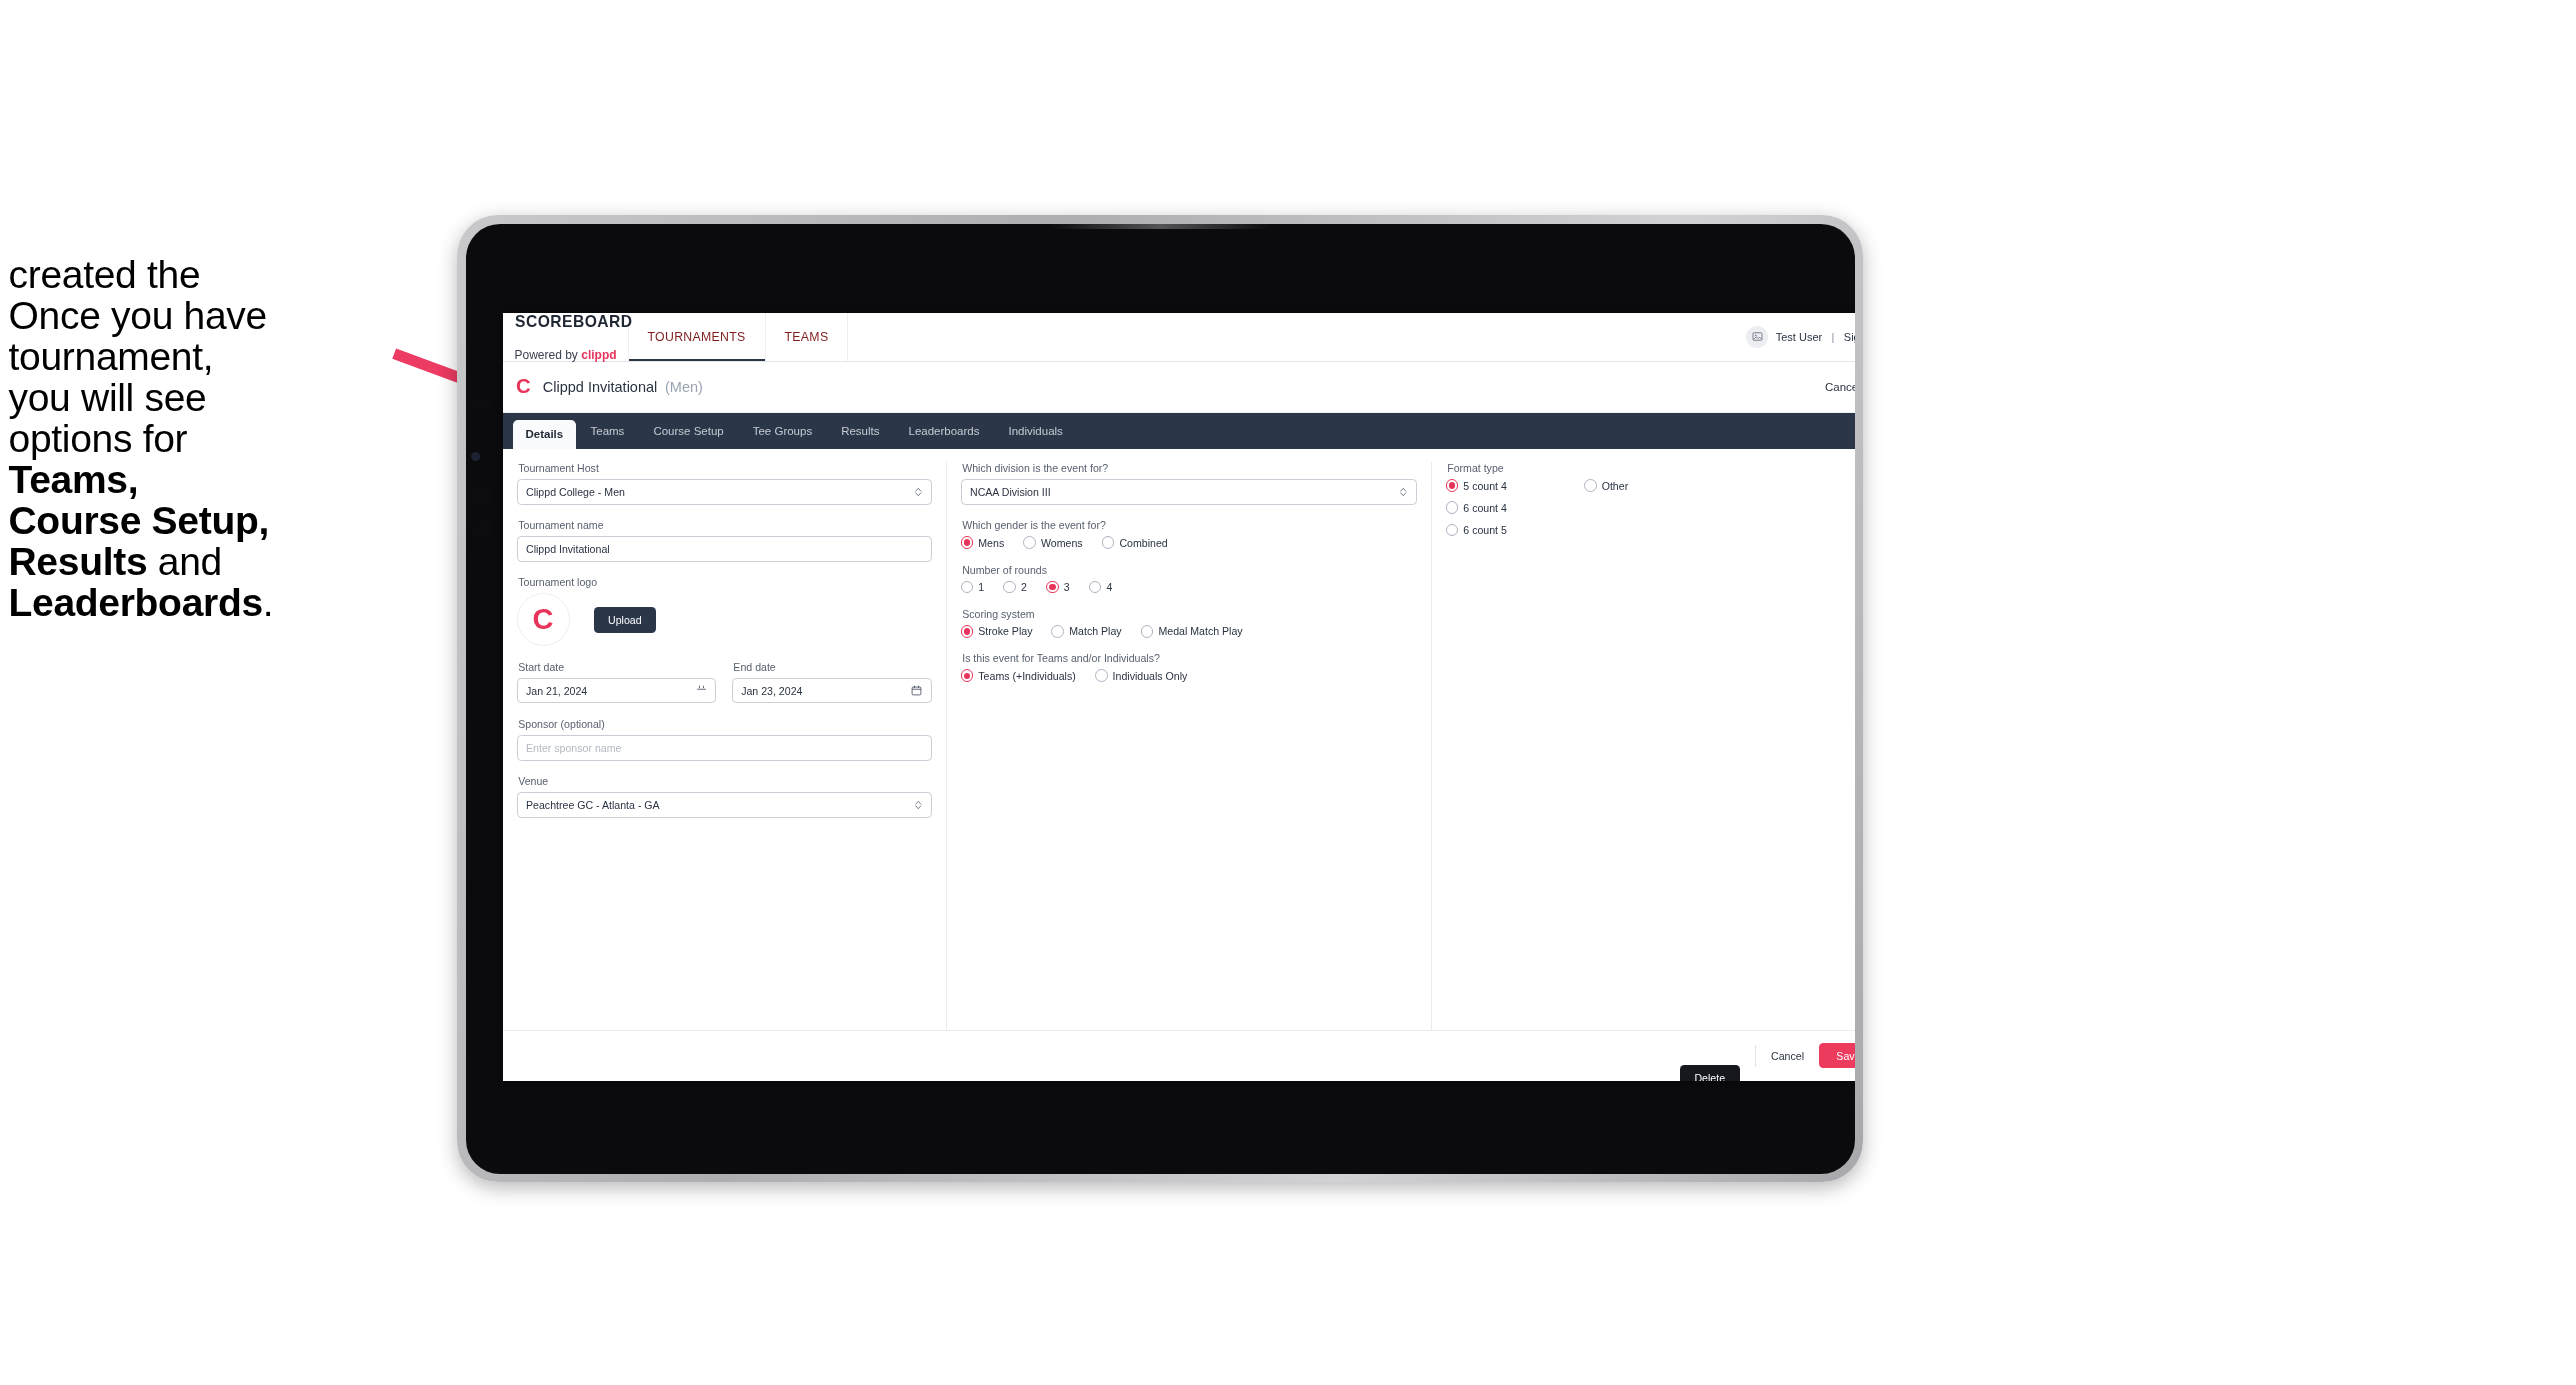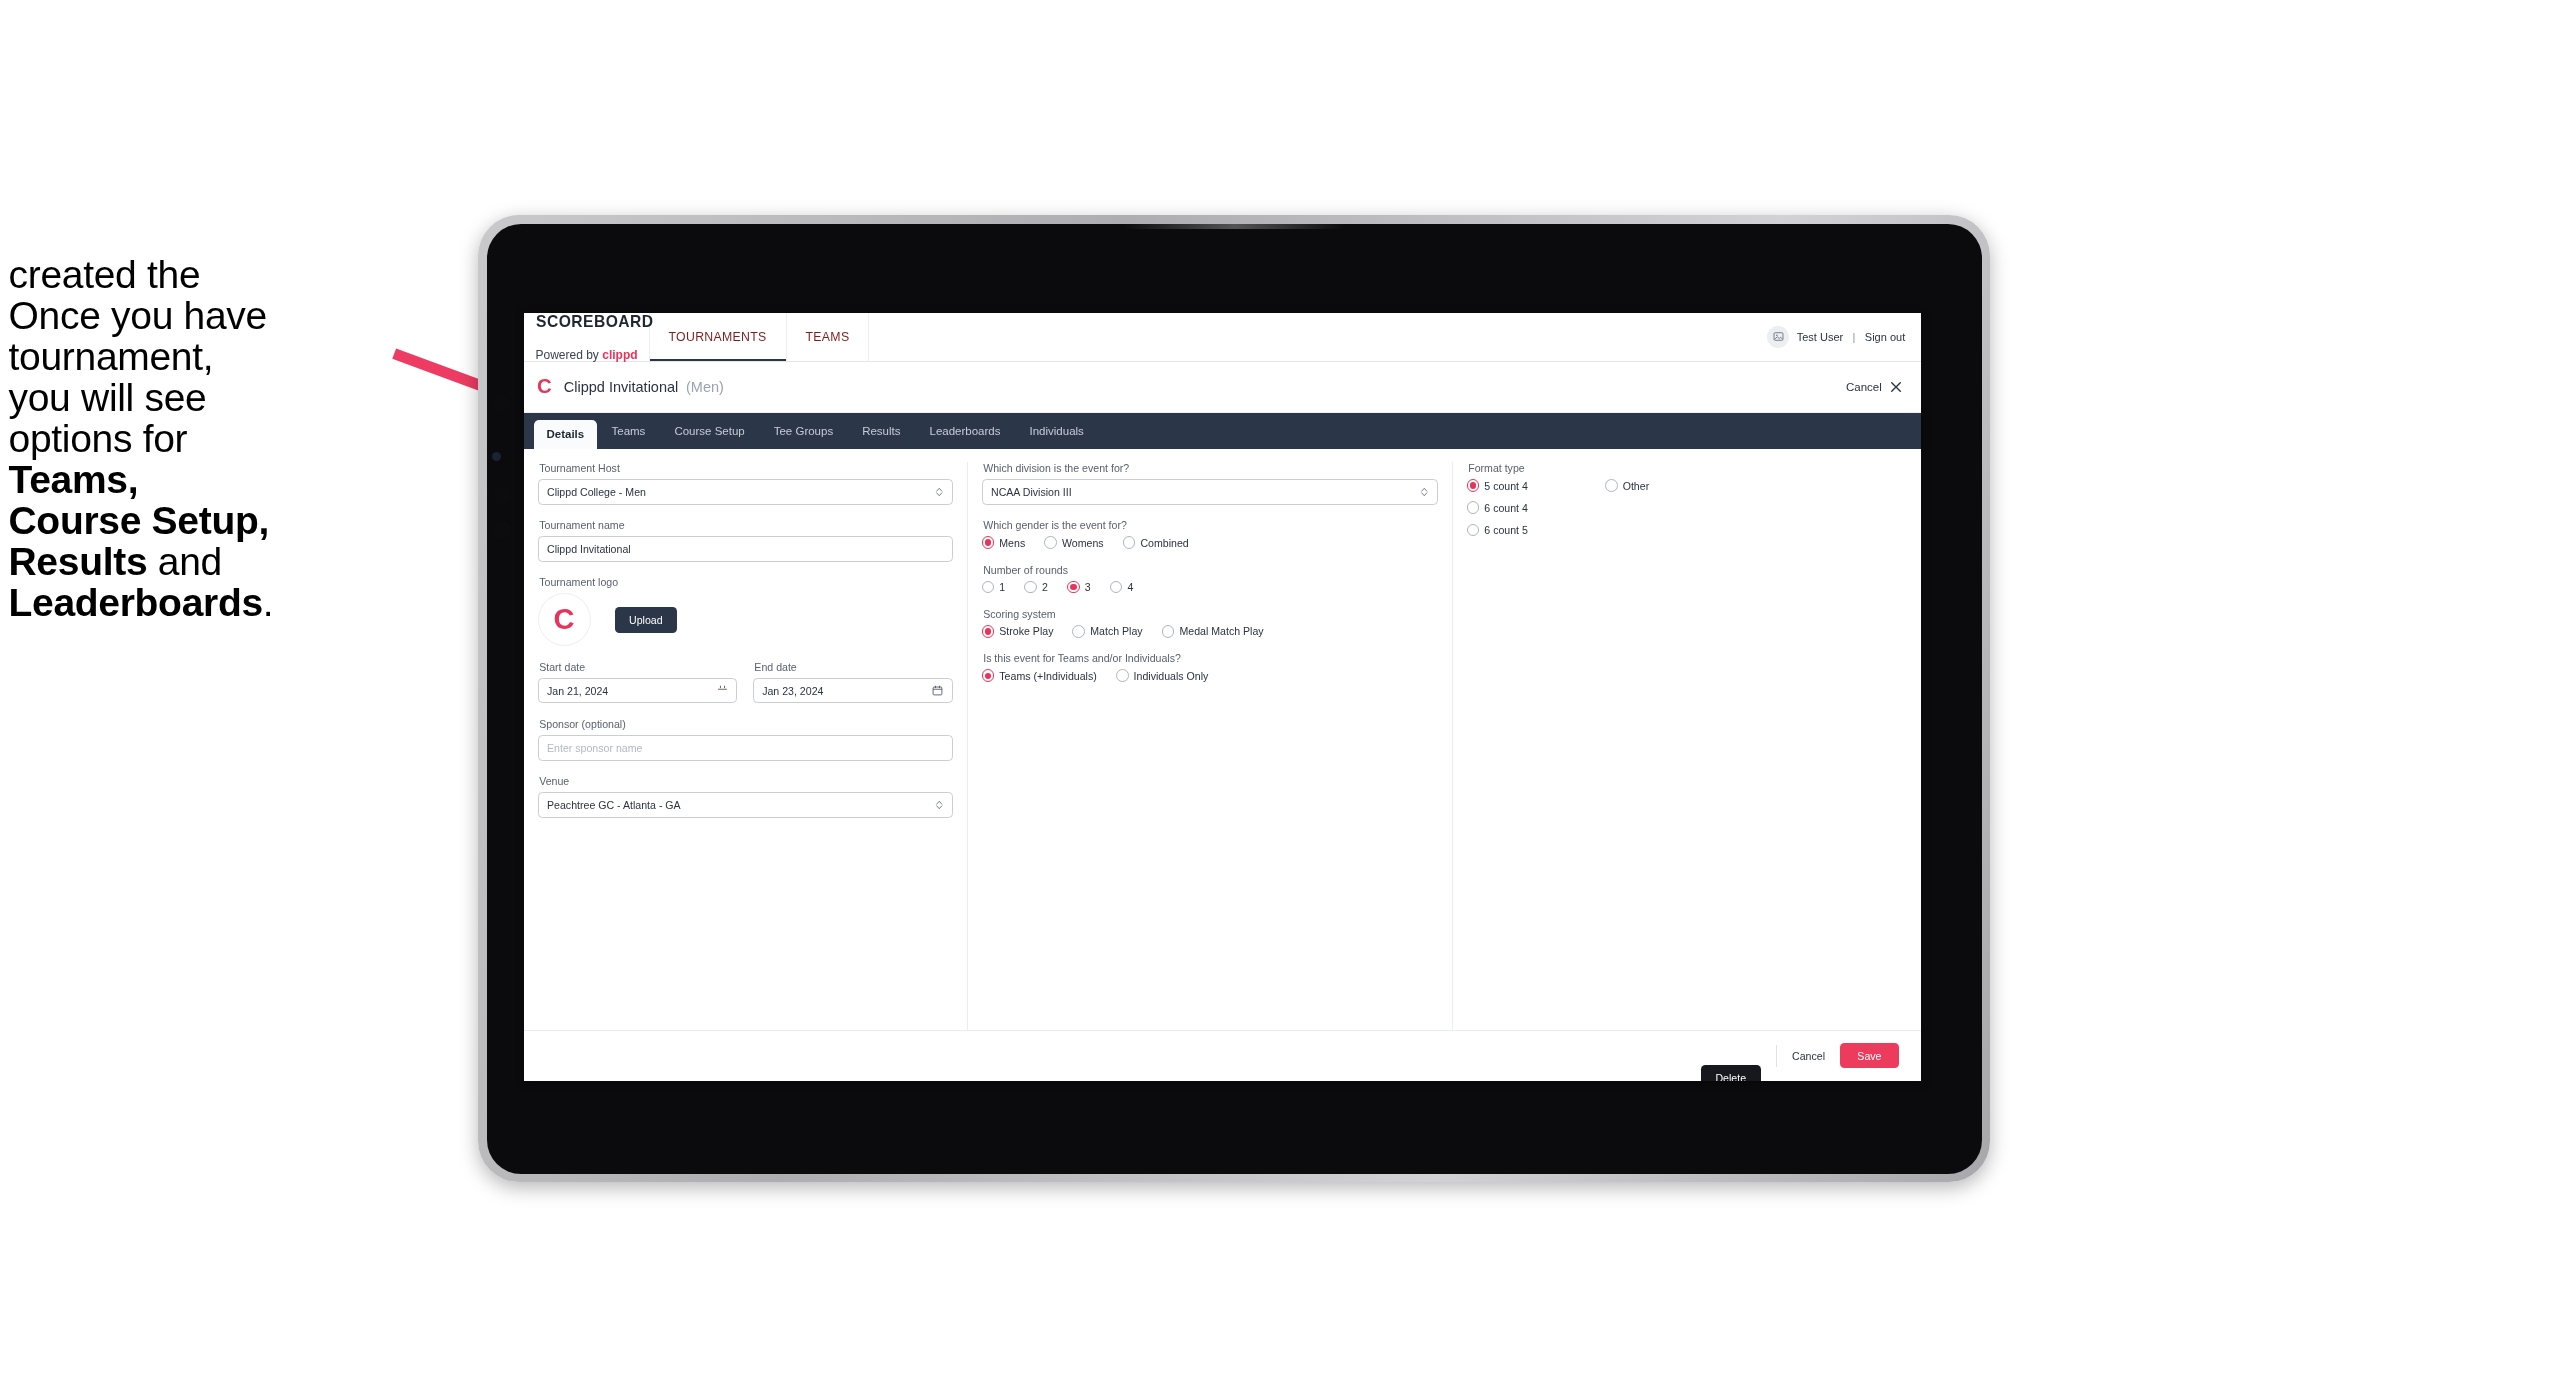--- a/index.html
+++ b/index.html
@@ -23,22 +23,22 @@
   }
   #caption .ln { display:block; white-space: pre; }
   #caption b { font-weight: 700; }
 
   
   #arrow { position: absolute; left: 375px; top: 323px; width: 341px; height: 170px; pointer-events:none; }
 
   
   #device {
     position: absolute;
-    left: 478px; top: 215px;
-    width: 1512px; height: 967px;
+    left: 457px; top: 215px;
+    width: 1406px; height: 967px;
     background: linear-gradient(110deg,#c9c9cb 0%, #aeaeb2 35%, #d2d2d6 70%, #a8a8ac 100%);
     border-radius: 41px;
     box-shadow: 0 5.1px 19px rgba(0,0,0,.28);
   }
   #screen {
     position: absolute;
     left: 8.5px; top: 8.5px; right: 8.5px; bottom: 8.5px;
     background: #0b0b0d;
     border-radius: 34px;
     overflow: hidden;

